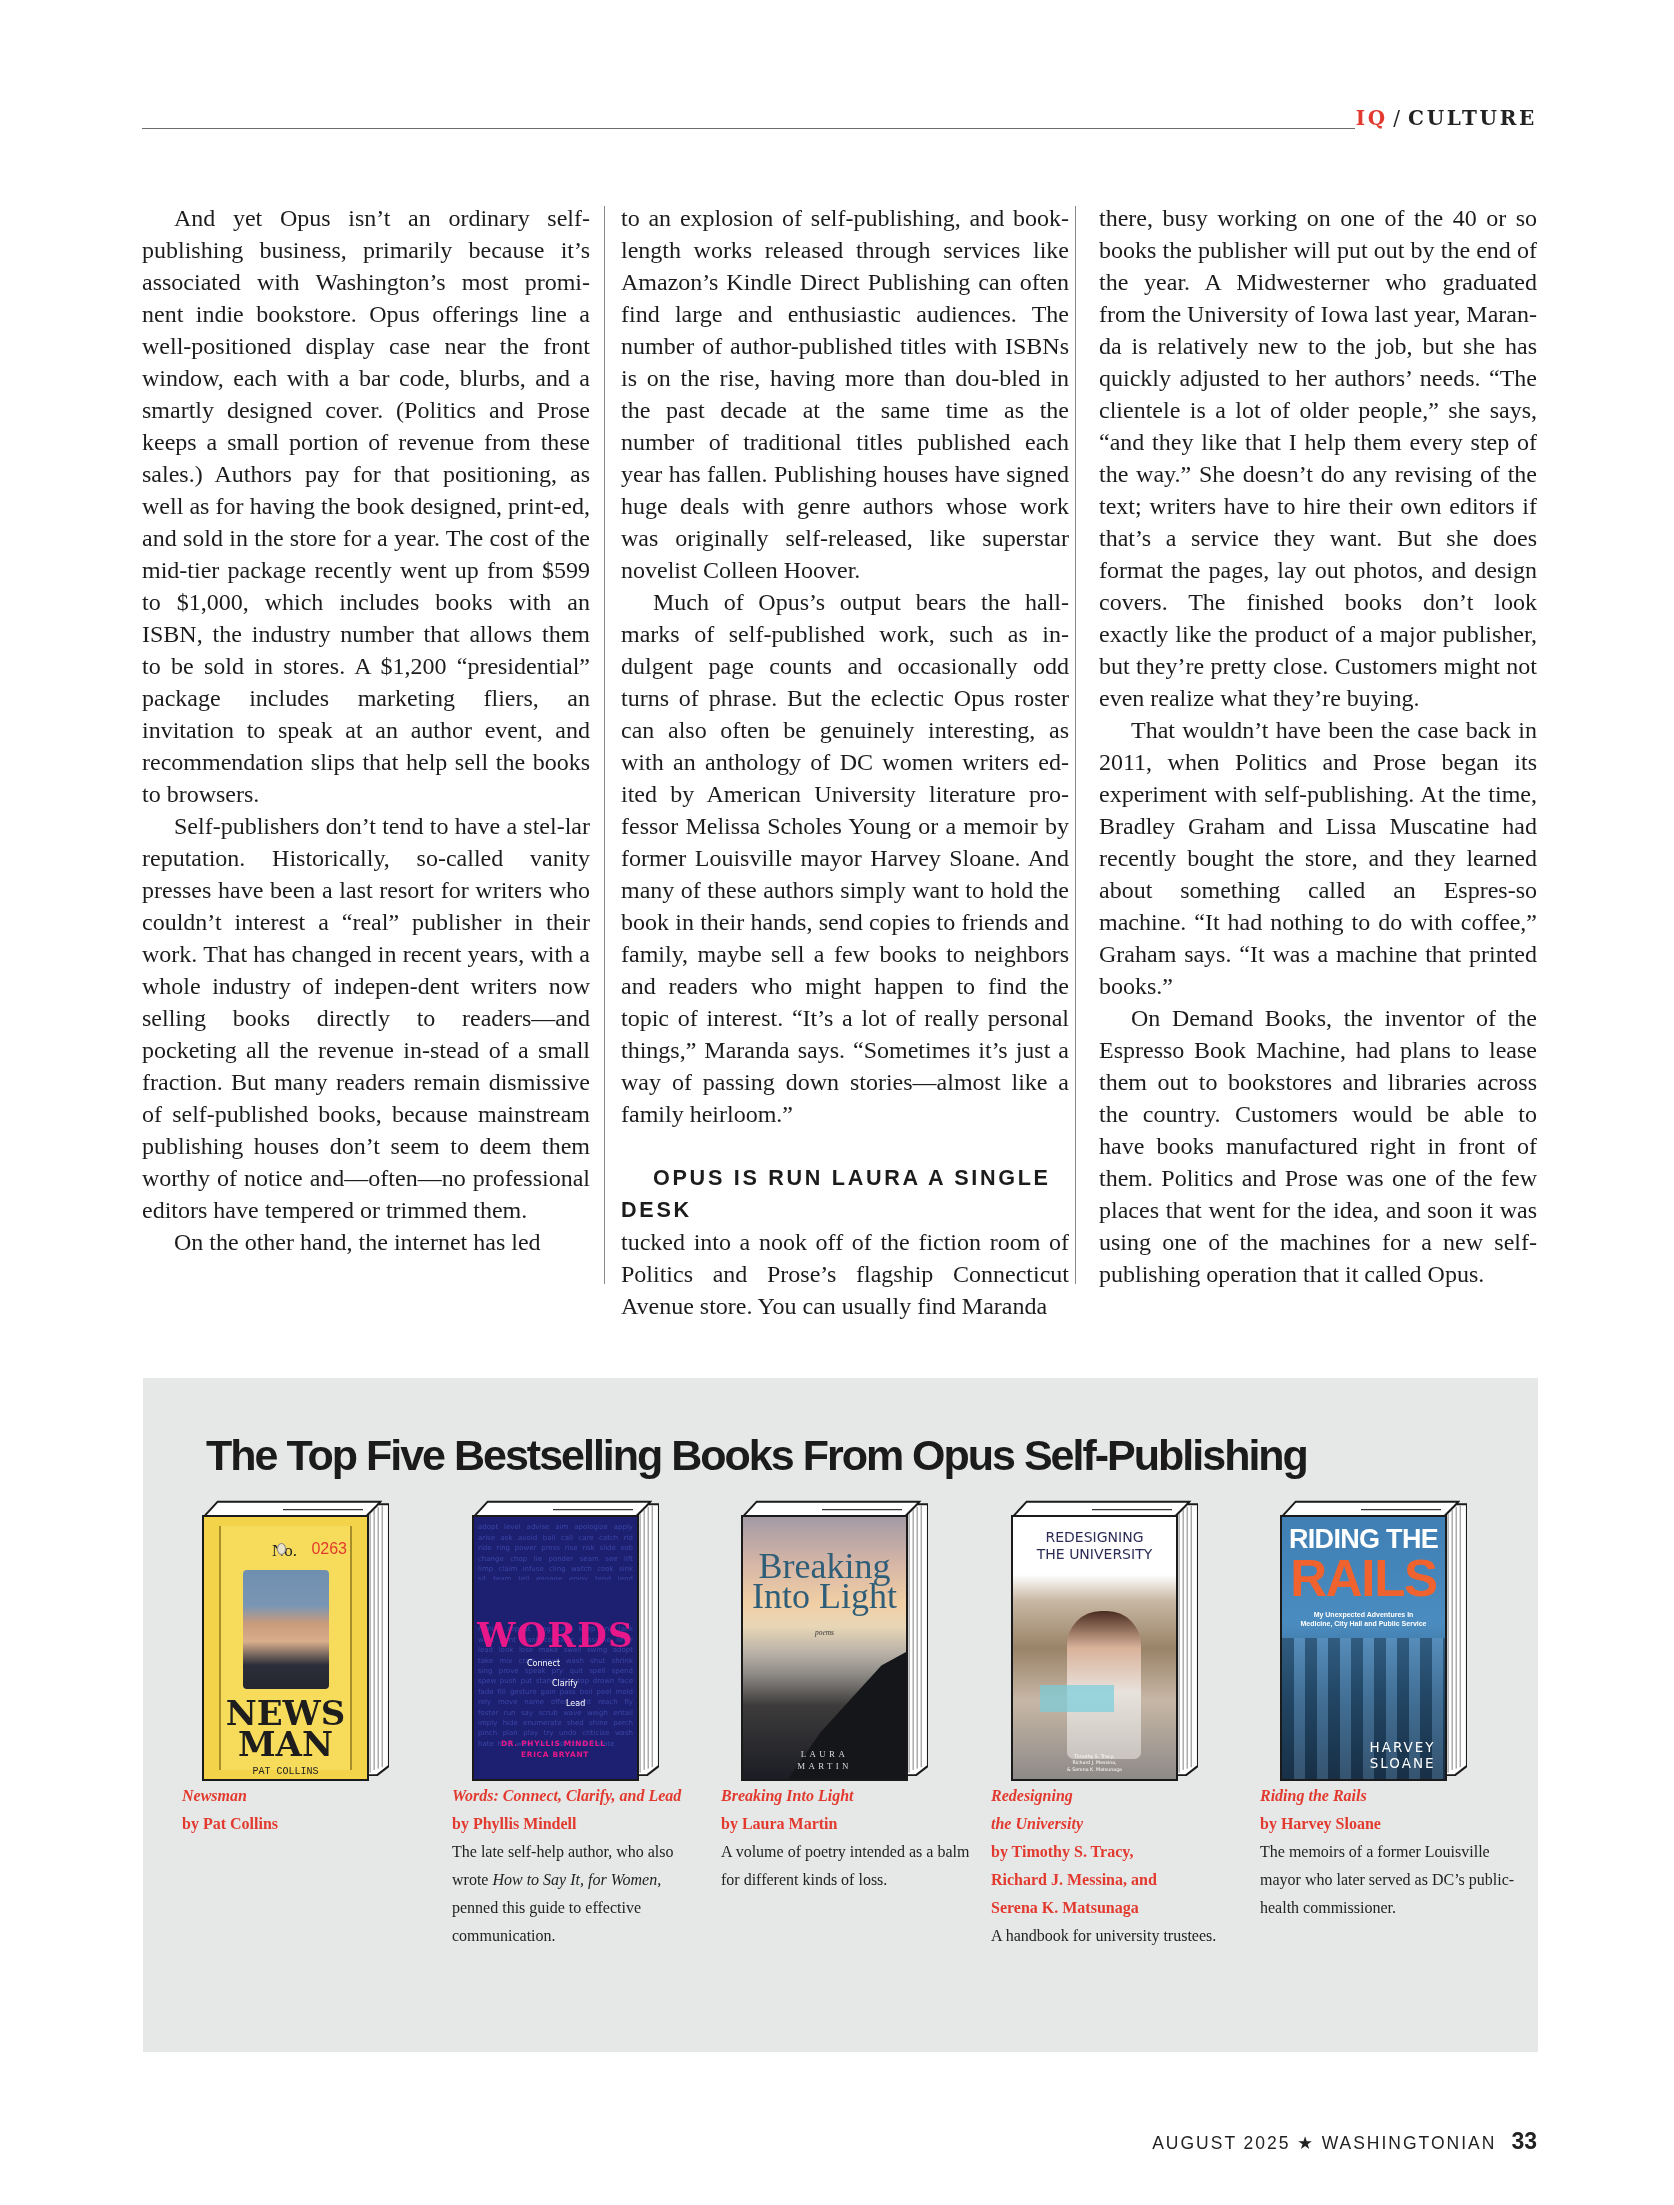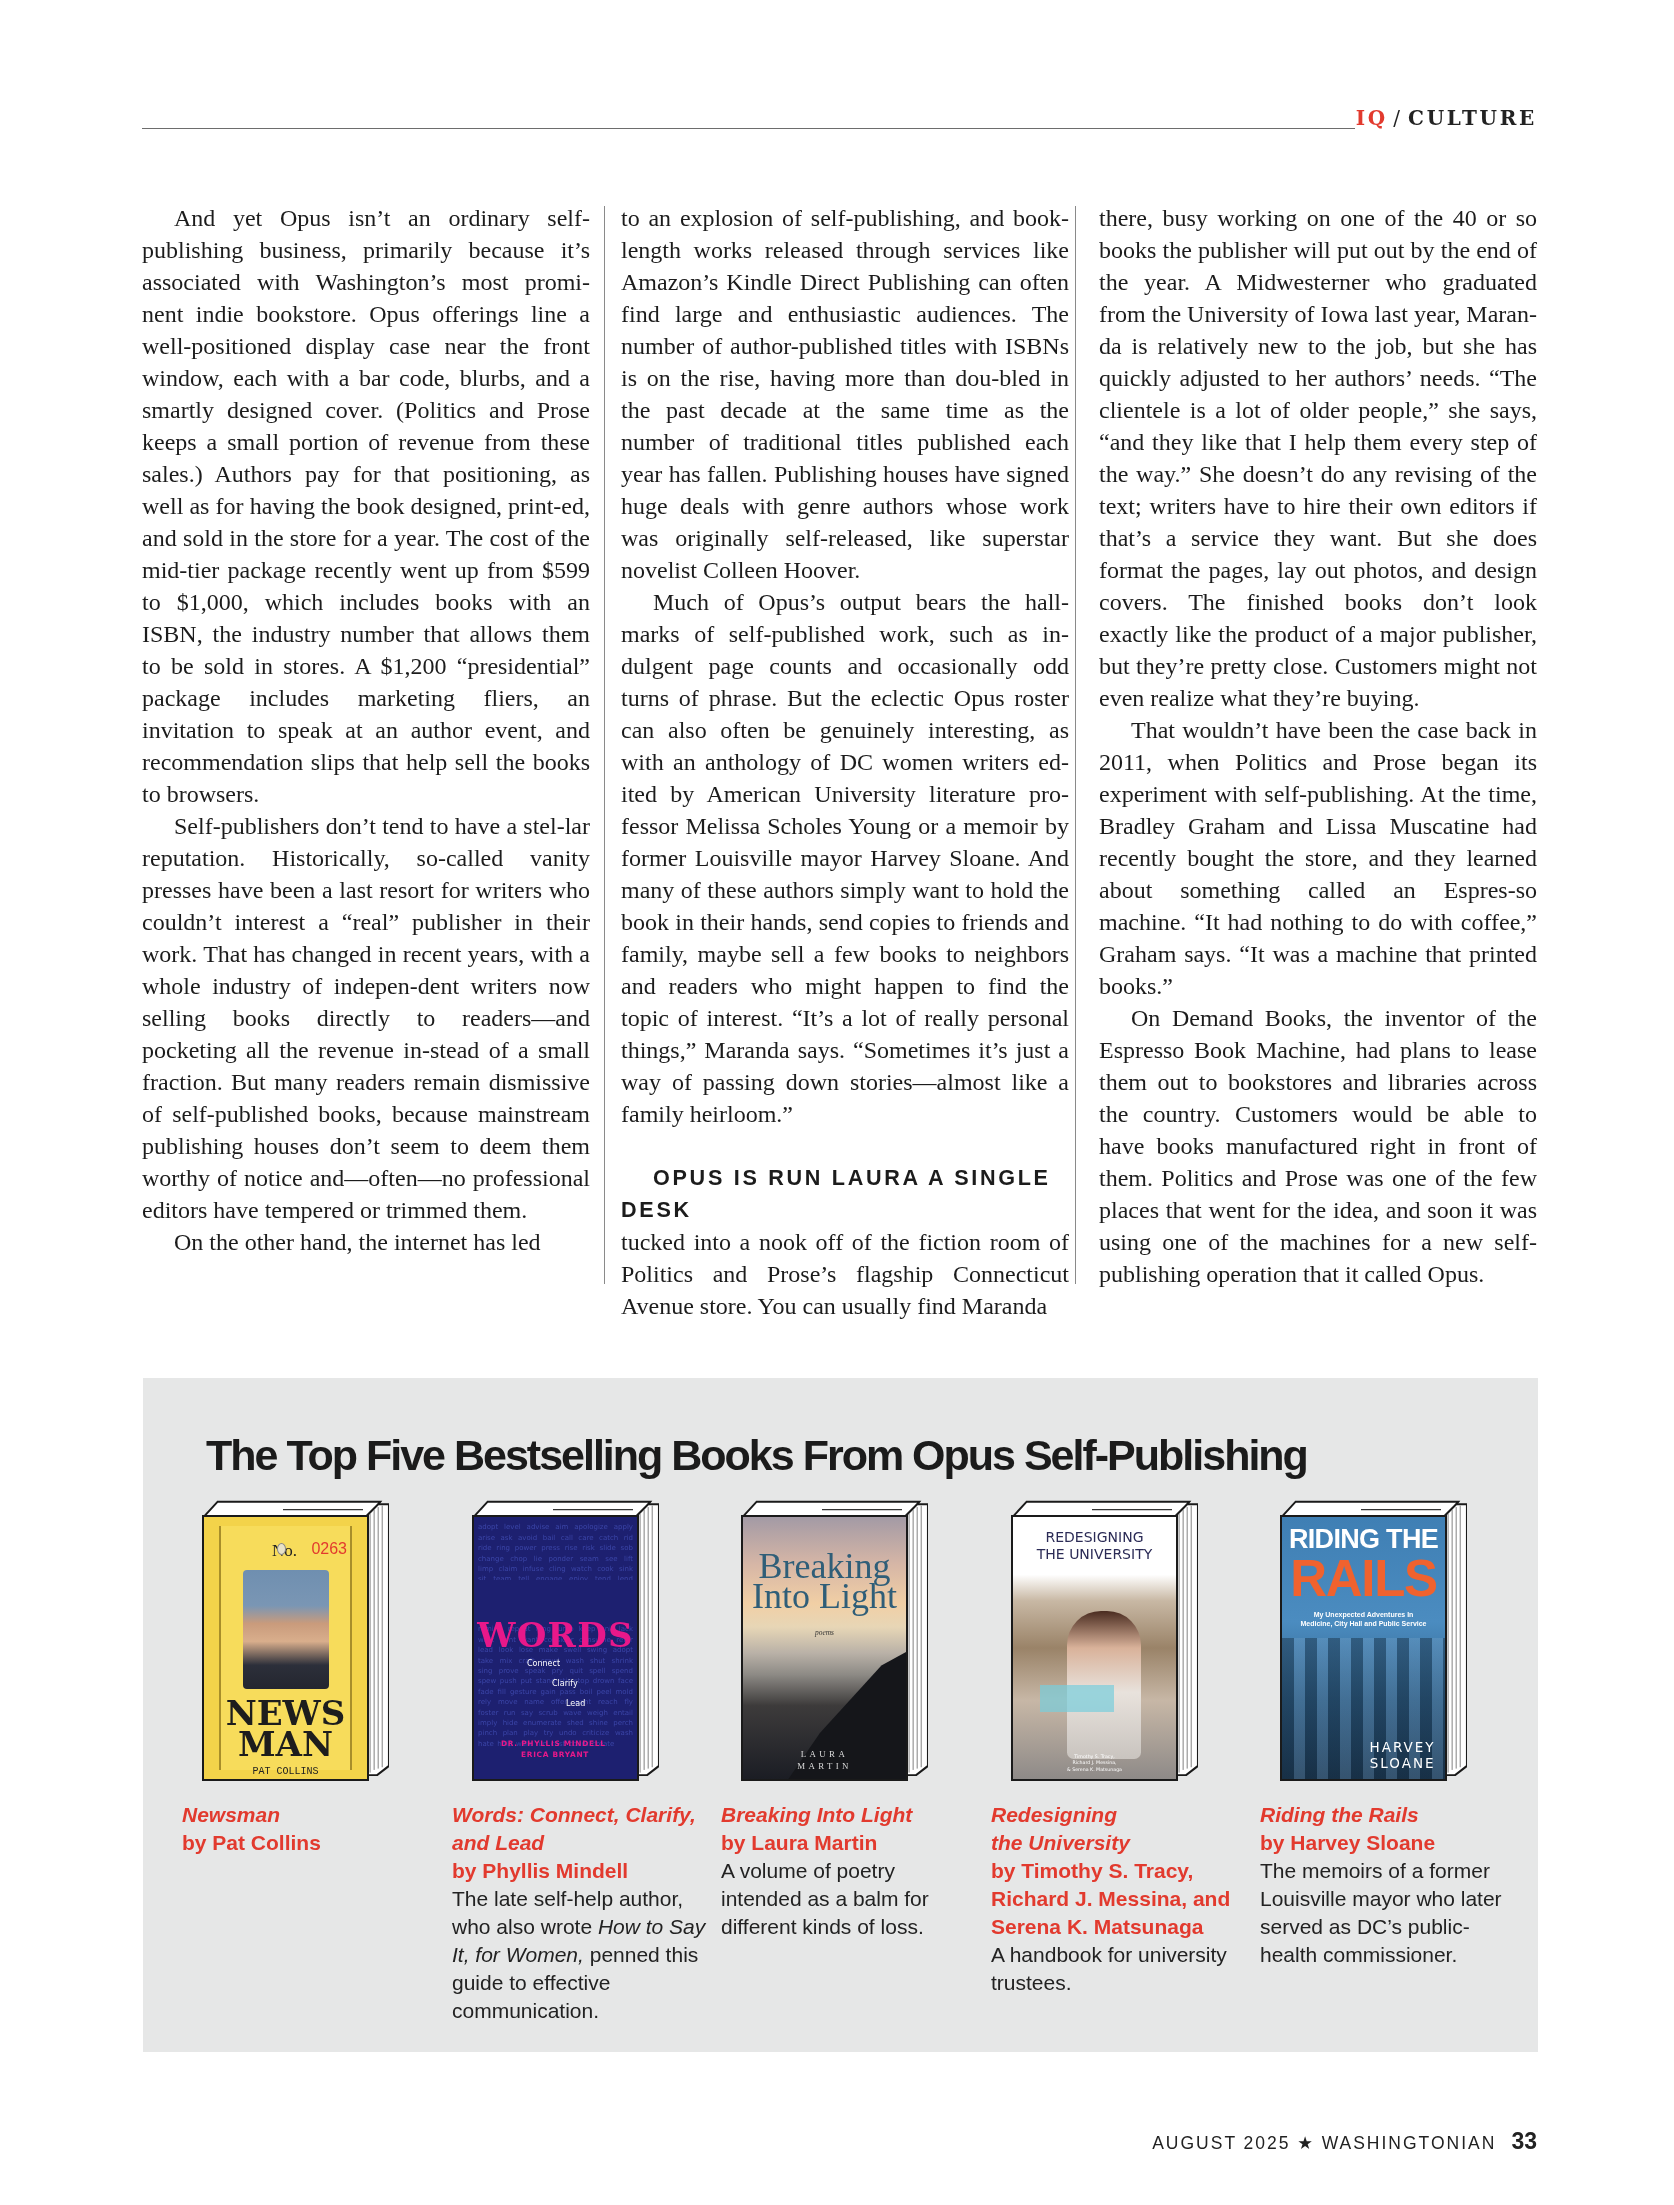--- a/index.html
+++ b/index.html
@@ -28,21 +28,21 @@
   .subhead { font-family: "Liberation Sans", sans-serif; font-weight: bold; font-size: 21.6px; letter-spacing: 2.7px; margin-top: 32px; text-indent: 0; text-align: left; }
 
   
   .sidebar { position: absolute; top: 1378px; left: 143px; width: 1395px; height: 674px; background: #e6e7e7; }
   .sidebar-title { position: absolute; top: 53px; left: 39px; font-family: "Liberation Sans", sans-serif; font-weight: bold; font-size: 43px; letter-spacing: -2px; color: #1b1b1b; white-space: nowrap; margin-left: 24px; }
   .book { position: absolute; top: 121px; width: 256px; }
   .book .cover-wrap { position: relative; width: 182px; height: 283px; margin-left: 20px; }
   .book .top-edge { position: absolute; left: 0; top: 0; width: 182px; height: 20px; }
   .book .pages { position: absolute; right: -5.4px; top: 4px; width: 23px; height: 273px; }
   .book .cover { position: absolute; left: 0; top: 16px; width: 167px; height: 266px; border: 2px solid #1a1a1a; overflow: hidden; }
-  .caption { margin-top: 19px; font-family: Liberation Sans, sans-serif; font-size: 21px; line-height: 28px; color: #222; }
+  .caption { font-family: Liberation Serif, serif; font-size: 16px; line-height: 28px; color: #222; }
   .caption .title { color: #e23a2e; font-weight: bold; font-style: italic; display: block; }
   .caption .author { color: #e23a2e; font-weight: bold; display: block; }
   .caption .desc { display: block; }
 
   
   .cv-newsman { background: #f3d34a; }
   .cv-newsman .tab { position: absolute; top: 9.4px; left: 15px; right: 15px; bottom: 9.4px; background: #f7dc5b; border-left: 2px solid #a88e2a; border-right: 2px solid #a88e2a; }
   .cv-newsman .no { position: absolute; top: 24px; left: 20px; font-family: "Liberation Serif", serif; font-size: 17px; color: #222; margin-left: 48px; }
   .cv-newsman .num { position: absolute; top: 23px; right: 20px; font-family: "Liberation Sans", sans-serif; font-size: 16px; color: #e23a2e; }
   .cv-newsman .hole { position: absolute; top: 25.6px; left: 73px; width: 9.4px; height: 12px; border-radius: 50%; background: #e8e2c8; border: 0.7px solid #888; }

